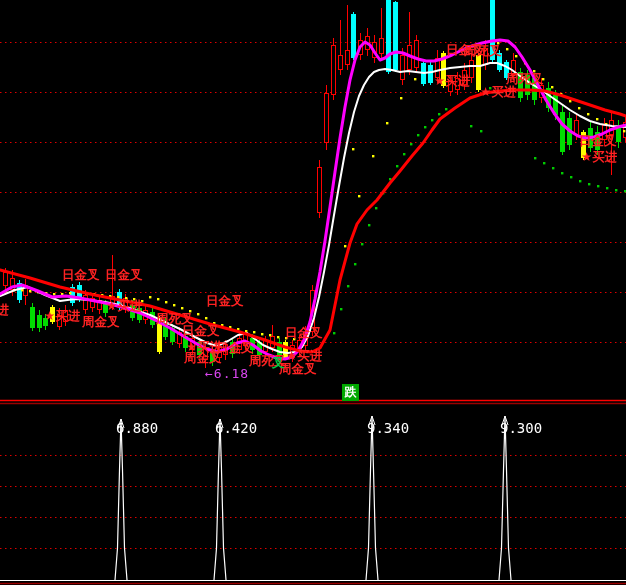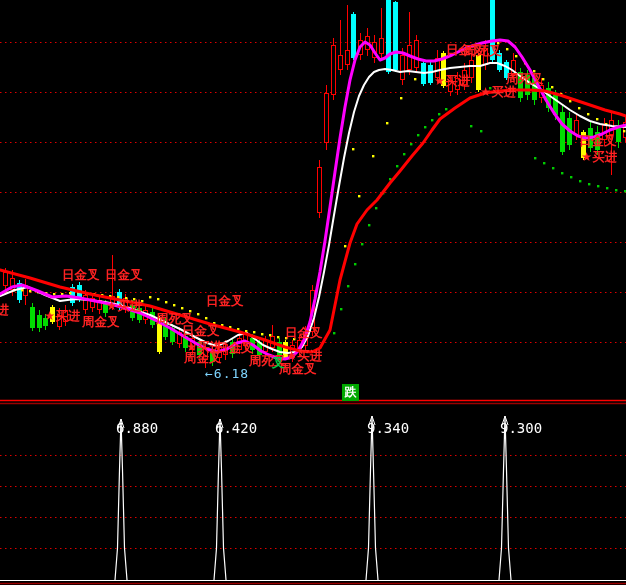--- a/index.html
+++ b/index.html
@@ -2,21 +2,21 @@
 <html><head>
 <meta charset="utf-8">
 <style>
   html,body{margin:0;padding:0;background:#000;}
   .screen{position:relative;width:626px;height:585px;background:#000;overflow:hidden;
           font-family:"DejaVu Sans",sans-serif;}
   svg text{user-select:none;}
   .overlay{position:absolute;pointer-events:none;}
   #die-marker{left:342px;top:384px;width:17px;height:17px;background:#00a800;
       color:#fff;font-size:12px;font-weight:bold;line-height:17px;text-align:center;}
-  #low-annotation{left:205px;top:366px;color:#7dd3fc;font-size:13px;letter-spacing:1px;
+  #low-annotation{left:205px;top:366px;color:#d946ef;font-size:13px;letter-spacing:1px;
       font-family:"DejaVu Sans Mono",monospace;}
 </style>
 </head>
 <body>
 
 <div class="screen">
   <svg id="chart" width="626" height="585" viewBox="0 0 626 585">
       <line x1="0" y1="42.5" x2="626" y2="42.5" stroke="#dd0000" stroke-width="1" stroke-dasharray="1.5,3.5"></line>
       <line x1="0" y1="92.5" x2="626" y2="92.5" stroke="#dd0000" stroke-width="1" stroke-dasharray="1.5,3.5"></line>
       <line x1="0" y1="142.5" x2="626" y2="142.5" stroke="#dd0000" stroke-width="1" stroke-dasharray="1.5,3.5"></line>

